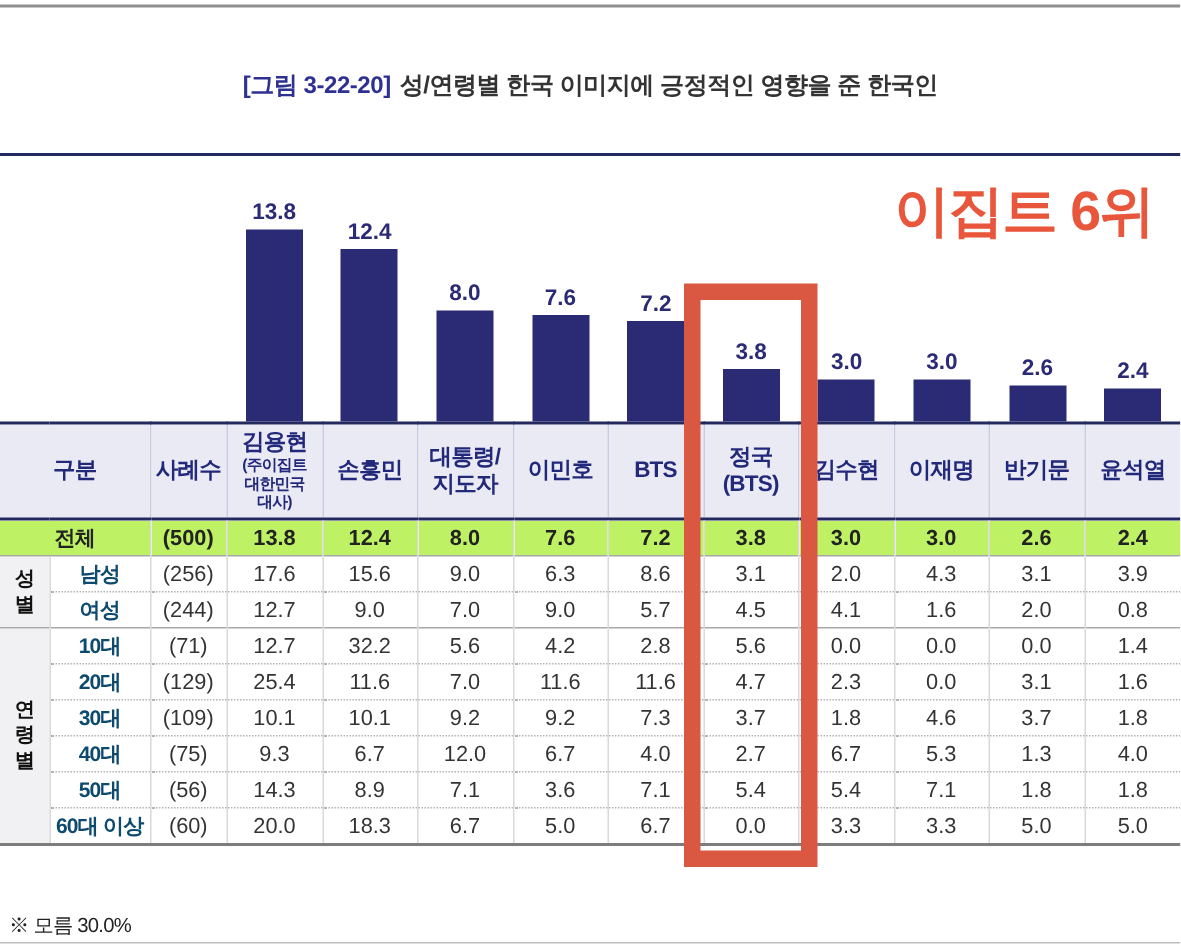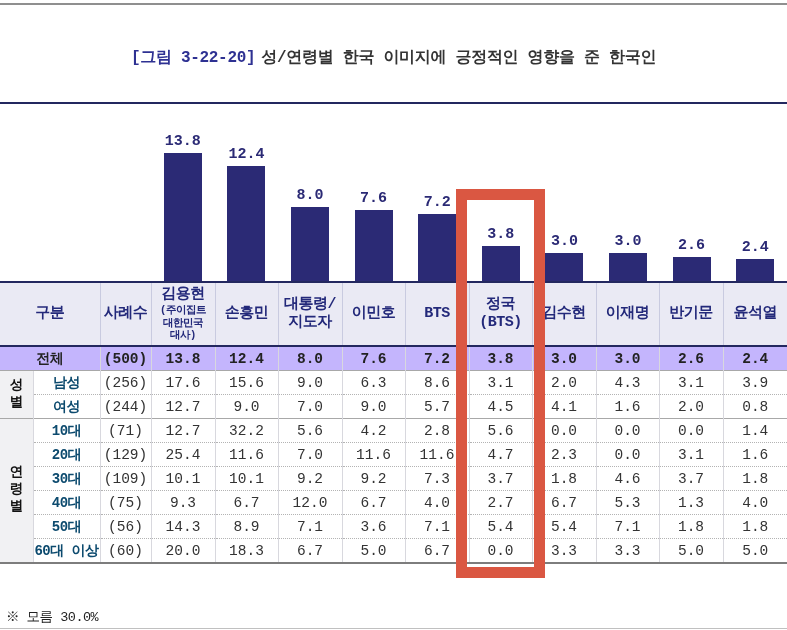--- a/index.html
+++ b/index.html
@@ -1,18 +1,18 @@
 <!DOCTYPE html>
 <html><head>
 <meta charset="utf-8">
 <style>
   html,body { margin:0; padding:0; background:#fff; }
   .page {
     position:relative; width:787px; height:630px; background:#ffffff;
-    font-family:Liberation Mono, monospace; overflow:hidden;
+    font-family:Liberation Sans, sans-serif; overflow:hidden;
   }
   .top-rule { position:absolute; top:3px; left:0; width:787px; height:2px; background:#8f8f8f; }
   .bottom-rule { position:absolute; top:628px; left:0; width:787px; height:1px; background:#c0c0c0; }
   .title { position:absolute; top:47px; left:0; width:100%; text-align:center;
            font-size:16px; font-weight:bold; color:#333333; letter-spacing:-0.3px; }
   .title .bracket { color:#2e3192; margin-right:6px; }
   .unit-note { position:absolute; top:81px; right:7px; font-size:12.5px; color:#222222; letter-spacing:-0.3px; }
   .head-rule { position:absolute; top:102px; left:0; width:787px; height:2px; background:#23285f; }
 
   .chart { position:absolute; top:103px; left:0; width:787px; height:178px; }
@@ -29,21 +29,21 @@
   th, td { padding:0; margin:0; text-align:center; overflow:hidden; }
   thead th { background:#eaeaf4; color:#23297a; font-size:15px; font-weight:bold;
              height:62px; border-bottom:2px solid #23285f; line-height:1.2; letter-spacing:-0.5px; }
   thead th + th { border-left:1px solid #c9cbe0; }
   thead .sub { display:block; font-size:10.5px; line-height:1.2; letter-spacing:-0.5px; }
   tbody td { font-size:14.5px; color:#333333; height:23px; border-left:1px solid #d8d8de; }
   tbody td.first { border-left:none; }
   tbody td.label { font-weight:bold; color:#0c4a6e; font-size:14px; letter-spacing:-0.5px; }
   tbody td.group { background:#f1f1f3; font-weight:bold; color:#111111; font-size:13.5px;
                    line-height:1.25; letter-spacing:-0.5px; }
-  tbody tr.total td { background:#c4b5fd; font-weight:bold; color:#222222; }
+  tbody tr.total td { background:#bef264; font-weight:bold; color:#222222; }
   tbody tr.solid-top td { border-top:1px solid #a8a8a8; }
   tbody tr.dot-top td { border-top:1px dotted #b3b3b3; }
 
   .highlight-box { position:absolute; left:456px; top:189px; width:89px; height:389px;
                    border:11px solid #da5742; box-sizing:border-box; pointer-events:none; }
 
   .footnote { position:absolute; left:6px; font-size:13.5px; color:#222222; letter-spacing:-0.5px; }
   .footnote.f1 { top:583px; }
   .footnote.f2 { top:608px; }
 </style>
@@ -75,20 +75,21 @@
       <div class="bar" style="left: 545.4px; height: 28px;"></div>
       <div class="bar-label" style="left: 532.4px; bottom: 31px;">3.0</div>
       <div class="bar" style="left: 609px; height: 28px;"></div>
       <div class="bar-label" style="left: 596px; bottom: 31px;">3.0</div>
       <div class="bar" style="left: 672.6px; height: 24px;"></div>
       <div class="bar-label" style="left: 659.6px; bottom: 27px;">2.6</div>
       <div class="bar" style="left: 736.2px; height: 22px;"></div>
       <div class="bar-label" style="left: 723.2px; bottom: 25px;">2.4</div>
     </div>
 
+  <div class="annotation">이집트 6위</div>
 
   <div class="table-wrap">
     <table id="data-table">
         <colgroup>
           <col style="width: 33px;">
           <col style="width: 67px;">
           <col style="width: 51px;">
           <col style="width: 64px;">
           <col style="width: 63px;">
           <col style="width: 64px;">

